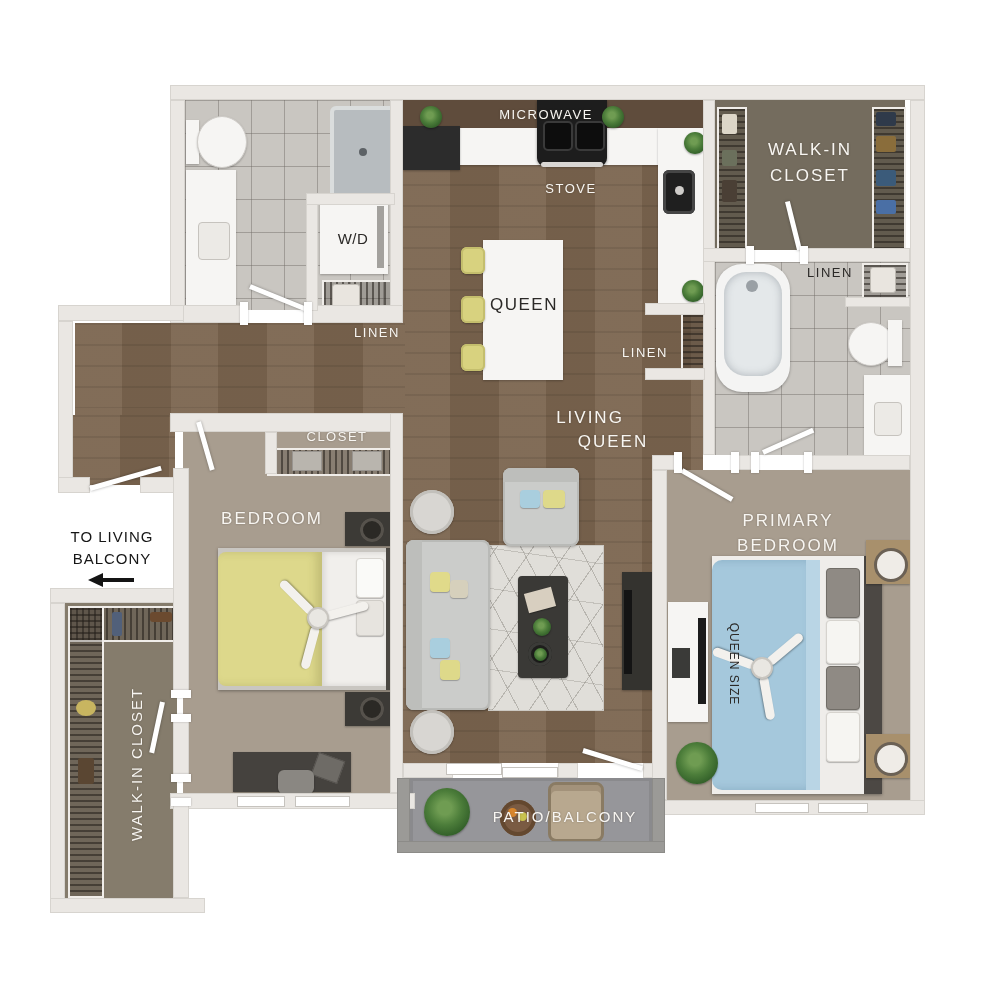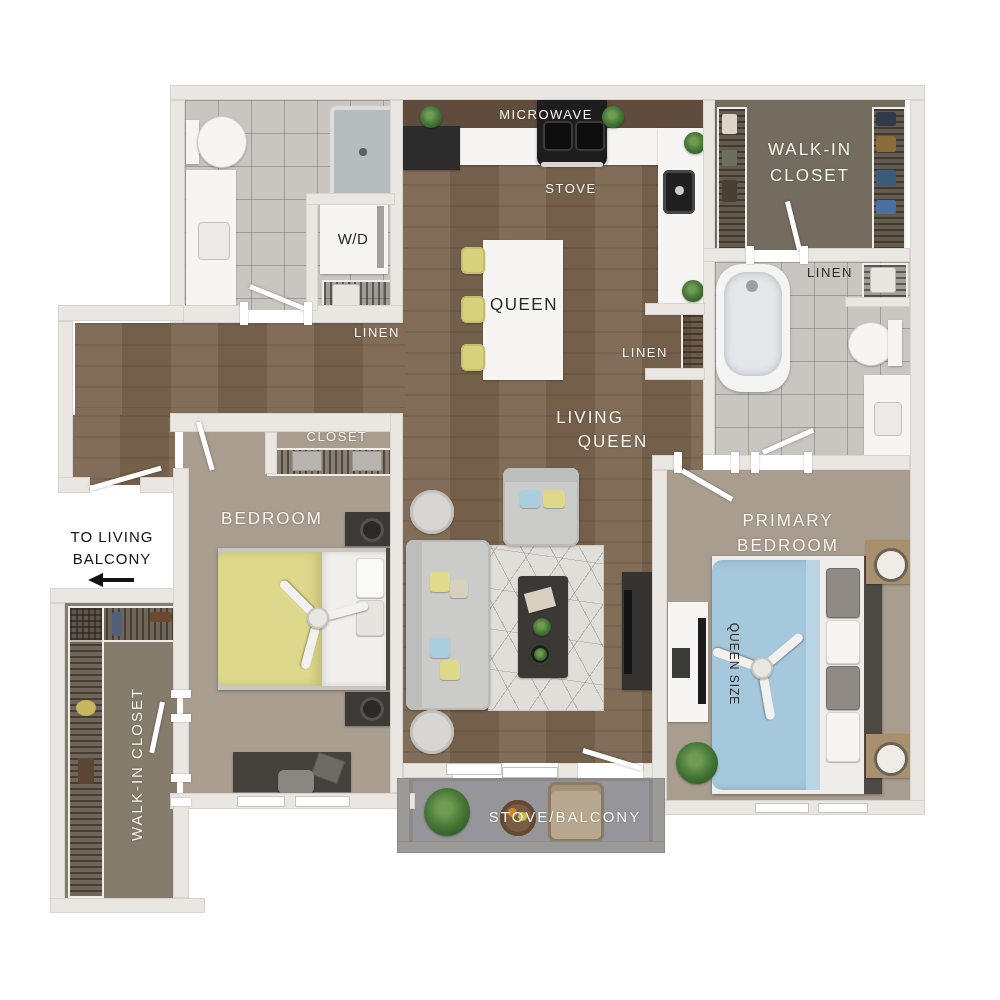--- a/index.html
+++ b/index.html
@@ -287,15 +287,15 @@
   <div class="lbl" style="left:788px;top:521px;">PRIMARY</div>
   <div class="lbl" style="left:788px;top:546px;">BEDROOM</div>
   <div class="lbl vdn dk" style="left:734px;top:664px;">QUEEN SIZE</div>
   <div class="lbl dk" style="left:112px;top:536px;font-size:15px;letter-spacing:1px;color:#161616;">TO LIVING</div>
   <div class="lbl dk" style="left:112px;top:558px;font-size:15px;letter-spacing:1px;color:#161616;">BALCONY</div>
   <div>
     <div class="arrow-head" style="left:88px;top:573px;"></div>
     <div class="arrow-line" style="left:100px;top:578px;width:34px;height:4px;"></div>
   </div>
   <div class="lbl vup" style="left:136px;top:764px;">WALK-IN CLOSET</div>
-  <div class="lbl" style="left:565px;top:816px;font-size:15px;">STOVE/BALCONY</div>
+  <div class="lbl" style="left:565px;top:816px;font-size:15px;">PATIO/BALCONY</div>
 
 </div>
 
 </body></html>

